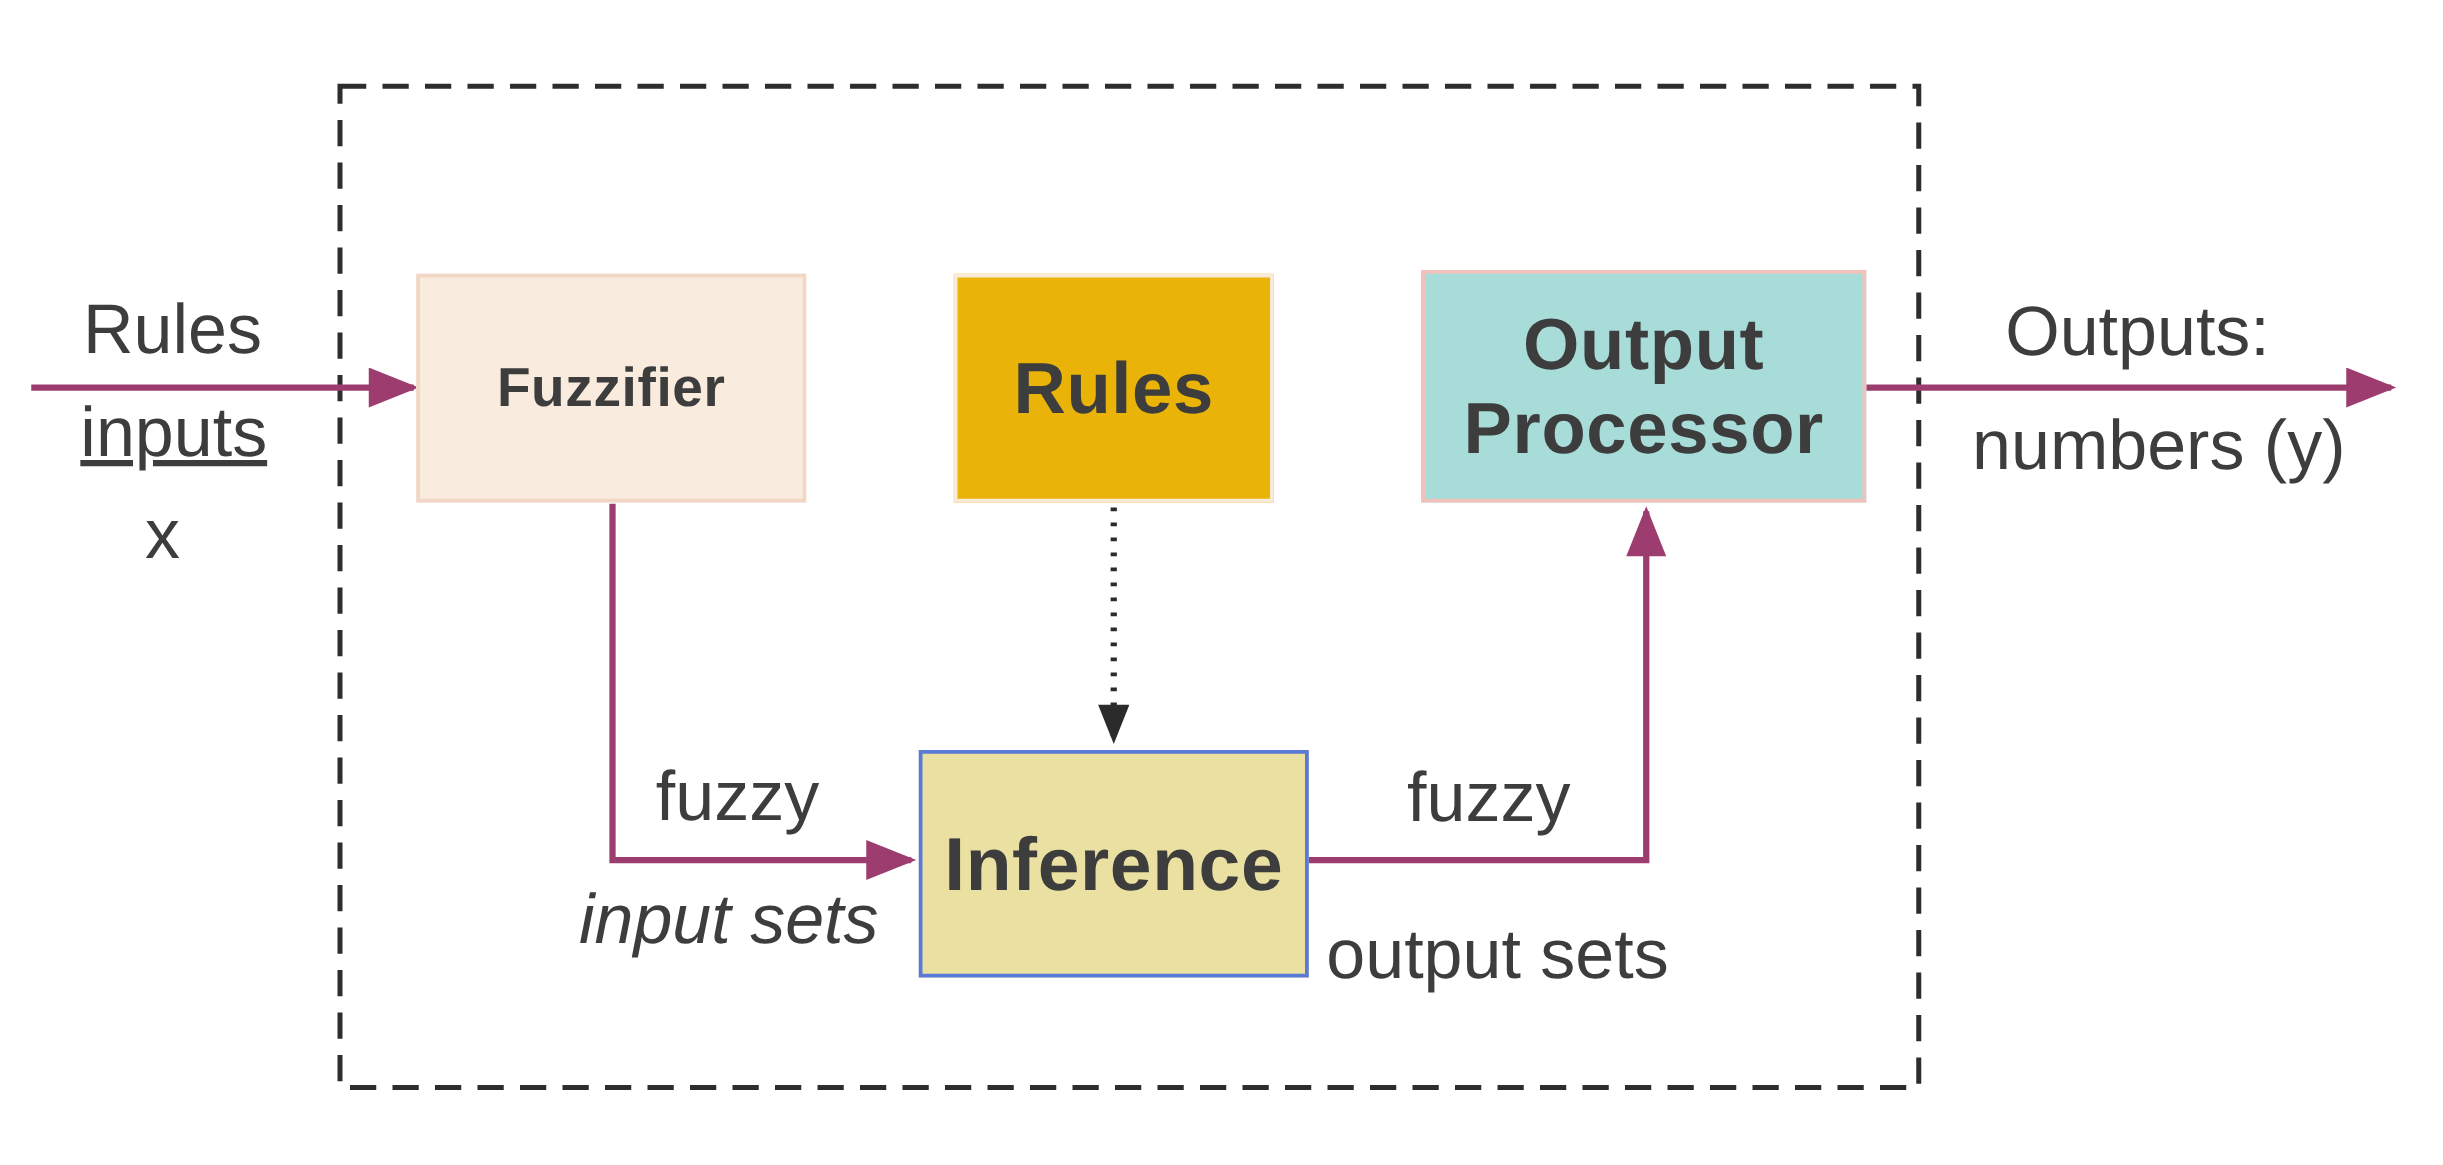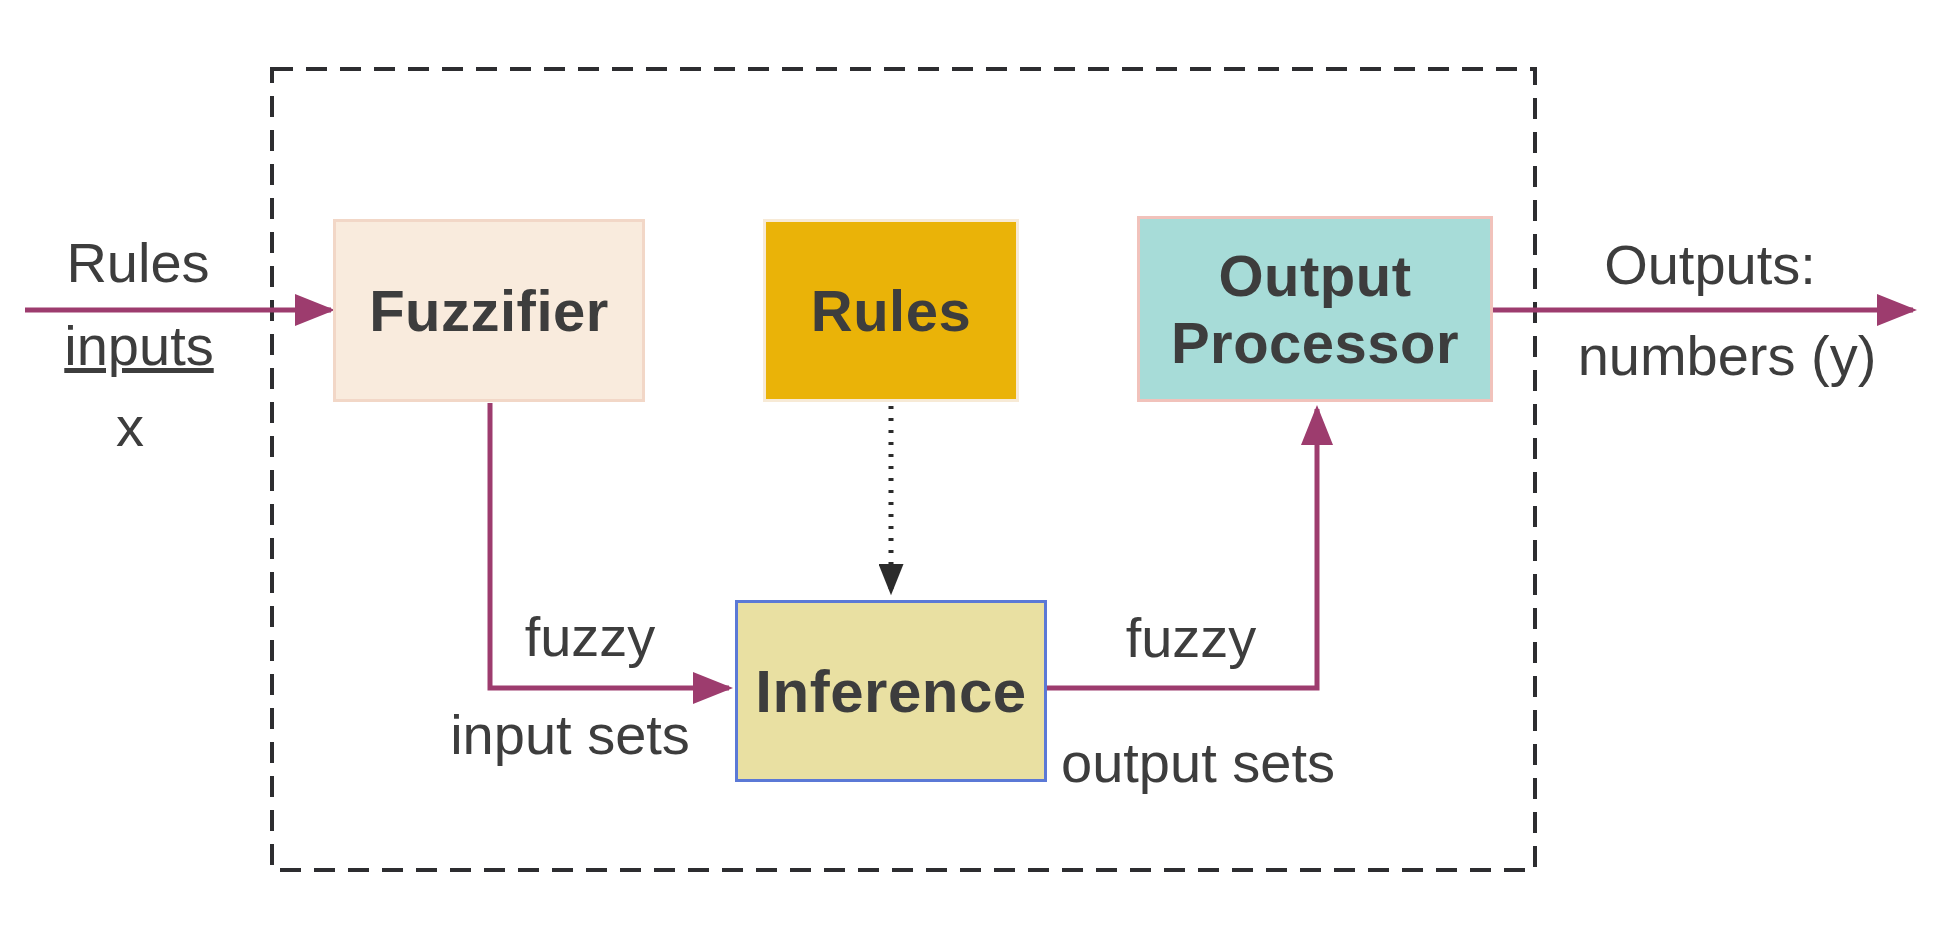--- a/index.html
+++ b/index.html
@@ -29,21 +29,21 @@
     justify-content: center;
     text-align: center;
     color: #3d3d3d;
     font-weight: 700;
     letter-spacing: 0.5px;
   }
   .box-fuzzifier {
     left: 333px; top: 219px; width: 312px; height: 183px;
     background: #f9ebdd;
     border: 3px solid #f2d7c7;
-    font-size: 58px;
+    font-size: 44px;
   }
   .box-rules {
     left: 763px; top: 219px; width: 256px; height: 183px;
     background: #eab308;
     border: 3px solid #f7ead6;
     font-size: 58px;
   }
   .box-output-processor {
     left: 1137px; top: 216px; width: 356px; height: 186px;
     background: #a7dcd8;
@@ -67,21 +67,21 @@
     font-weight: 400;
     line-height: 1;
   }
   .lbl-crisp        { left: 138px;  top: 263px; }
   .lbl-inputs       { left: 139px;  top: 346px; text-decoration: underline; }
   .lbl-x            { left: 130px;  top: 427px; }
   .lbl-outputs      { left: 1710px; top: 265px; }
   .lbl-numbers      { left: 1727px; top: 356px; }
   .lbl-orwords      { left: 1728px; top: 411px; }
   .lbl-fuzzy-in-1   { left: 590px;  top: 637px; }
-  .lbl-fuzzy-in-2   { left: 570px;  top: 735px; }
+  .lbl-fuzzy-in-2   { left: 583px;  top: 735px; font-style: italic; }
   .lbl-fuzzy-out-1  { left: 1191px; top: 638px; }
   .lbl-fuzzy-out-2  { left: 1198px; top: 730px; margin-top: 33px; }
 </style>
 </head>
 <body>
 
 <div id="stage">
 
   <svg id="wires" viewBox="0 0 1954 932" xmlns="http://www.w3.org/2000/svg">
     <defs>

